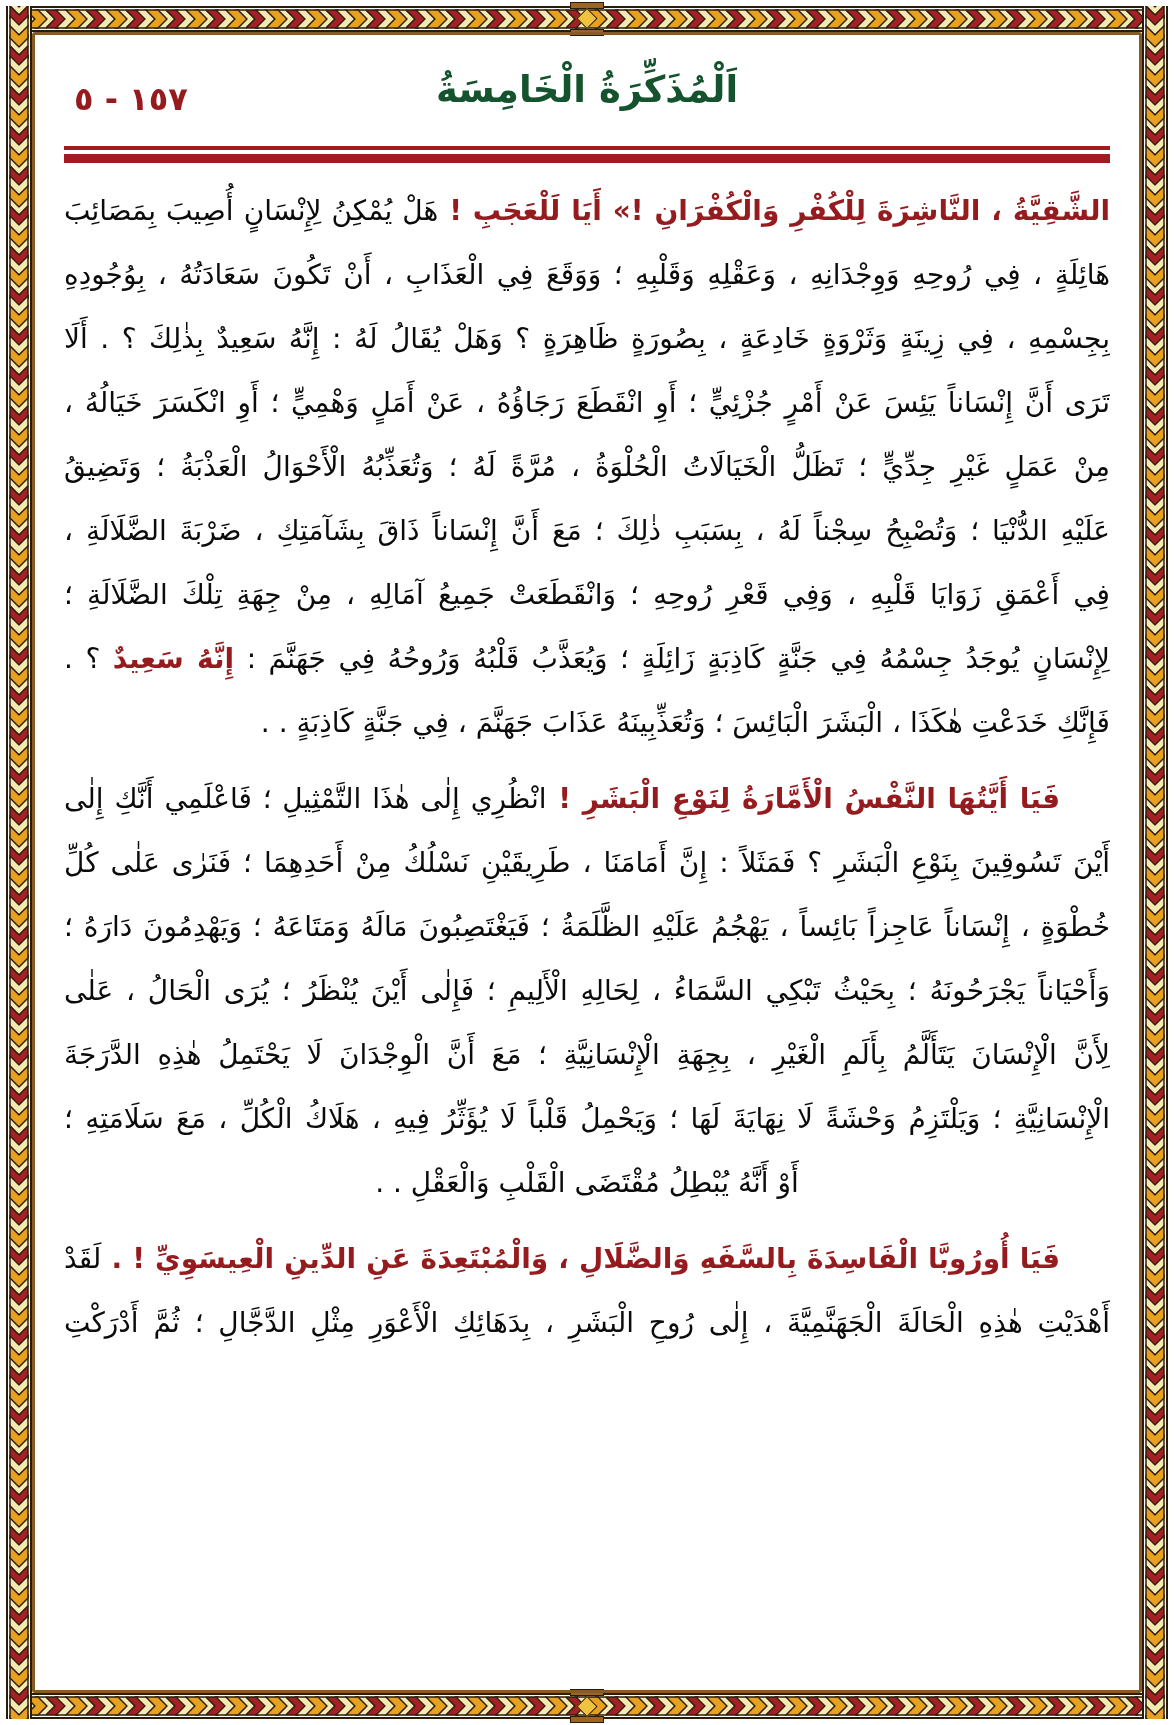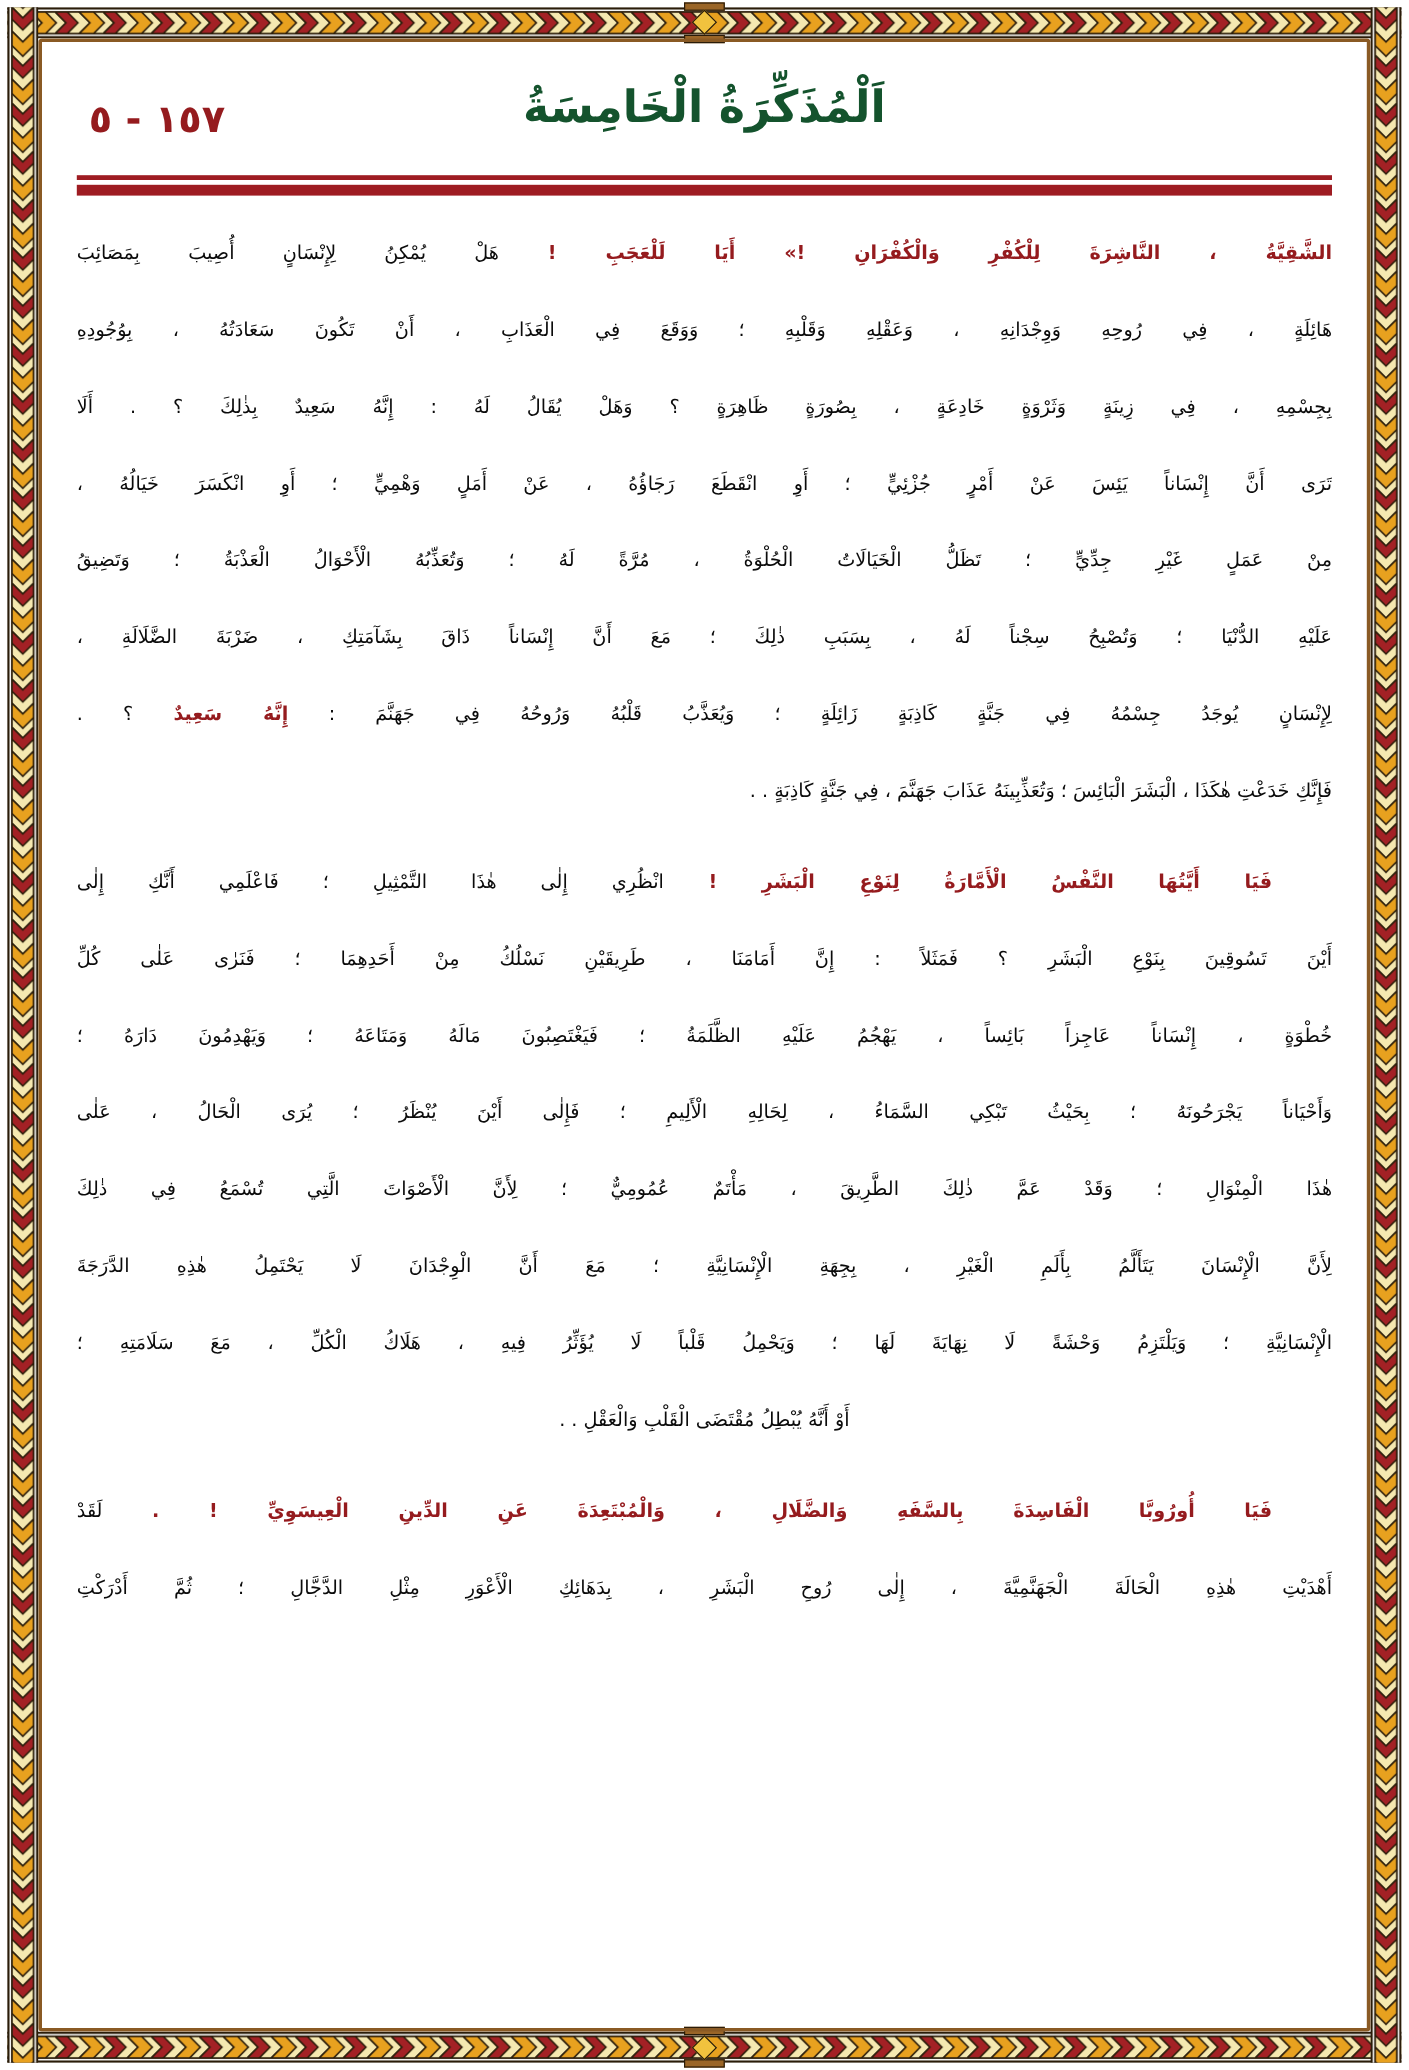--- a/index.html
+++ b/index.html
@@ -39,21 +39,21 @@
   }
   .title{
     text-align:center;font-size:37px;font-weight:bold;color:#14532d;
     padding-top:10px;
   }
   .double-rule{margin-top:16px;}
   .rule-thin{height:4px;background:#9e1c22;}
   .rule-gap{height:4px;}
   .rule-thick{height:9px;background:#9e1c22;}
   .body-text{
-    margin-top:16px;direction:rtl;font-size:16px;color:#0b0b0b;
+    margin-top:16px;direction:rtl;font-size:28px;color:#0b0b0b;
     text-align:justify;
   }
   .line{
     line-height:64px;height:64px;overflow:hidden;
     text-align:justify;text-align-last:justify;
   }
   .line.start{text-align-last:right;}
   .line.center{text-align:center;text-align-last:center;}
   .line.para{margin-top:12px;}
   .line.indent{padding-right:50px;}
@@ -152,27 +152,27 @@
       <div class="rule-gap"></div>
       <div class="rule-thick"></div>
     </div>
     <div class="body-text" dir="rtl">
         <div class="line justify"><span class="seg-red">الشَّقِيَّةُ ، النَّاشِرَةَ لِلْكُفْرِ وَالْكُفْرَانِ !» أَيَا لَلْعَجَبِ ! </span><span class="seg-black">هَلْ يُمْكِنُ لِإِنْسَانٍ أُصِيبَ بِمَصَائِبَ</span></div>
         <div class="line justify"><span class="seg-black">هَائِلَةٍ ، فِي رُوحِهِ وَوِجْدَانِهِ ، وَعَقْلِهِ وَقَلْبِهِ ؛ وَوَقَعَ فِي الْعَذَابِ ، أَنْ تَكُونَ سَعَادَتُهُ ، بِوُجُودِهِ</span></div>
         <div class="line justify"><span class="seg-black">بِجِسْمِهِ ، فِي زِينَةٍ وَثَرْوَةٍ خَادِعَةٍ ، بِصُورَةٍ ظَاهِرَةٍ ؟ وَهَلْ يُقَالُ لَهُ : إِنَّهُ سَعِيدٌ بِذٰلِكَ ؟ . أَلَا</span></div>
         <div class="line justify"><span class="seg-black">تَرَى أَنَّ إِنْسَاناً يَئِسَ عَنْ أَمْرٍ جُزْئِيٍّ ؛ أَوِ انْقَطَعَ رَجَاؤُهُ ، عَنْ أَمَلٍ وَهْمِيٍّ ؛ أَوِ انْكَسَرَ خَيَالُهُ ،</span></div>
         <div class="line justify"><span class="seg-black">مِنْ عَمَلٍ غَيْرِ جِدِّيٍّ ؛ تَظَلُّ الْخَيَالَاتُ الْحُلْوَةُ ، مُرَّةً لَهُ ؛ وَتُعَذِّبُهُ الْأَحْوَالُ الْعَذْبَةُ ؛ وَتَضِيقُ</span></div>
         <div class="line justify"><span class="seg-black">عَلَيْهِ الدُّنْيَا ؛ وَتُصْبِحُ سِجْناً لَهُ ، بِسَبَبِ ذٰلِكَ ؛ مَعَ أَنَّ إِنْسَاناً ذَاقَ بِشَآمَتِكِ ، ضَرْبَةَ الضَّلَالَةِ ،</span></div>
+        <div class="line justify"><span class="seg-black">فِي أَعْمَقِ زَوَايَا قَلْبِهِ ، وَفِي قَعْرِ رُوحِهِ ؛ وَانْقَطَعَتْ جَمِيعُ آمَالِهِ ، مِنْ جِهَةِ تِلْكَ الضَّلَالَةِ ؛</span></div>
         <div class="line justify"><span class="seg-black">لِإِنْسَانٍ يُوجَدُ جِسْمُهُ فِي جَنَّةٍ كَاذِبَةٍ زَائِلَةٍ ؛ وَيُعَذَّبُ قَلْبُهُ وَرُوحُهُ فِي جَهَنَّمَ : </span><span class="seg-red">إِنَّهُ سَعِيدٌ</span><span class="seg-black"> ؟ .</span></div>
         <div class="line start"><span class="seg-black">فَإِنَّكِ خَدَعْتِ هٰكَذَا ، الْبَشَرَ الْبَائِسَ ؛ وَتُعَذِّبِينَهُ عَذَابَ جَهَنَّمَ ، فِي جَنَّةٍ كَاذِبَةٍ . .</span></div>
         <div class="line justify para indent"><span class="seg-red">فَيَا أَيَّتُهَا النَّفْسُ الْأَمَّارَةُ لِنَوْعِ الْبَشَرِ ! </span><span class="seg-black">انْظُرِي إِلٰى هٰذَا التَّمْثِيلِ ؛ فَاعْلَمِي أَنَّكِ إِلٰى</span></div>
         <div class="line justify"><span class="seg-black">أَيْنَ تَسُوقِينَ بِنَوْعِ الْبَشَرِ ؟ فَمَثَلاً : إِنَّ أَمَامَنَا ، طَرِيقَيْنِ نَسْلُكُ مِنْ أَحَدِهِمَا ؛ فَنَرٰى عَلٰى كُلِّ</span></div>
         <div class="line justify"><span class="seg-black">خُطْوَةٍ ، إِنْسَاناً عَاجِزاً بَائِساً ، يَهْجُمُ عَلَيْهِ الظَّلَمَةُ ؛ فَيَغْتَصِبُونَ مَالَهُ وَمَتَاعَهُ ؛ وَيَهْدِمُونَ دَارَهُ ؛</span></div>
         <div class="line justify"><span class="seg-black">وَأَحْيَاناً يَجْرَحُونَهُ ؛ بِحَيْثُ تَبْكِي السَّمَاءُ ، لِحَالِهِ الْأَلِيمِ ؛ فَإِلٰى أَيْنَ يُنْظَرُ ؛ يُرَى الْحَالُ ، عَلٰى</span></div>
-        <div class="line justify"><span class="seg-black">هٰذَا الْمِنْوَالِ ؛ وَقَدْ عَمَّ ذٰلِكَ الطَّرِيقَ ، مَأْتَمٌ عُمُومِيٌّ ؛ لِأَنَّ الْأَصْوَاتَ الَّتِي تُسْمَعُ فِي ذٰلِكَ</span></div>
         <div class="line justify"><span class="seg-black">لِأَنَّ الْإِنْسَانَ يَتَأَلَّمُ بِأَلَمِ الْغَيْرِ ، بِجِهَةِ الْإِنْسَانِيَّةِ ؛ مَعَ أَنَّ الْوِجْدَانَ لَا يَحْتَمِلُ هٰذِهِ الدَّرَجَةَ</span></div>
         <div class="line justify"><span class="seg-black">الْإِنْسَانِيَّةِ ؛ وَيَلْتَزِمُ وَحْشَةً لَا نِهَايَةَ لَهَا ؛ وَيَحْمِلُ قَلْباً لَا يُؤَثِّرُ فِيهِ ، هَلَاكُ الْكُلِّ ، مَعَ سَلَامَتِهِ ؛</span></div>
         <div class="line center"><span class="seg-black">أَوْ أَنَّهُ يُبْطِلُ مُقْتَضَى الْقَلْبِ وَالْعَقْلِ . .</span></div>
         <div class="line justify para indent"><span class="seg-red">فَيَا أُورُوبَّا الْفَاسِدَةَ بِالسَّفَهِ وَالضَّلَالِ ، وَالْمُبْتَعِدَةَ عَنِ الدِّينِ الْعِيسَوِيِّ ! . </span><span class="seg-black">لَقَدْ</span></div>
         <div class="line justify"><span class="seg-black">أَهْدَيْتِ هٰذِهِ الْحَالَةَ الْجَهَنَّمِيَّةَ ، إِلٰى رُوحِ الْبَشَرِ ، بِدَهَائِكِ الْأَعْوَرِ مِثْلِ الدَّجَّالِ ؛ ثُمَّ أَدْرَكْتِ</span></div>
       </div>
   </div>
 
 </div>
 

